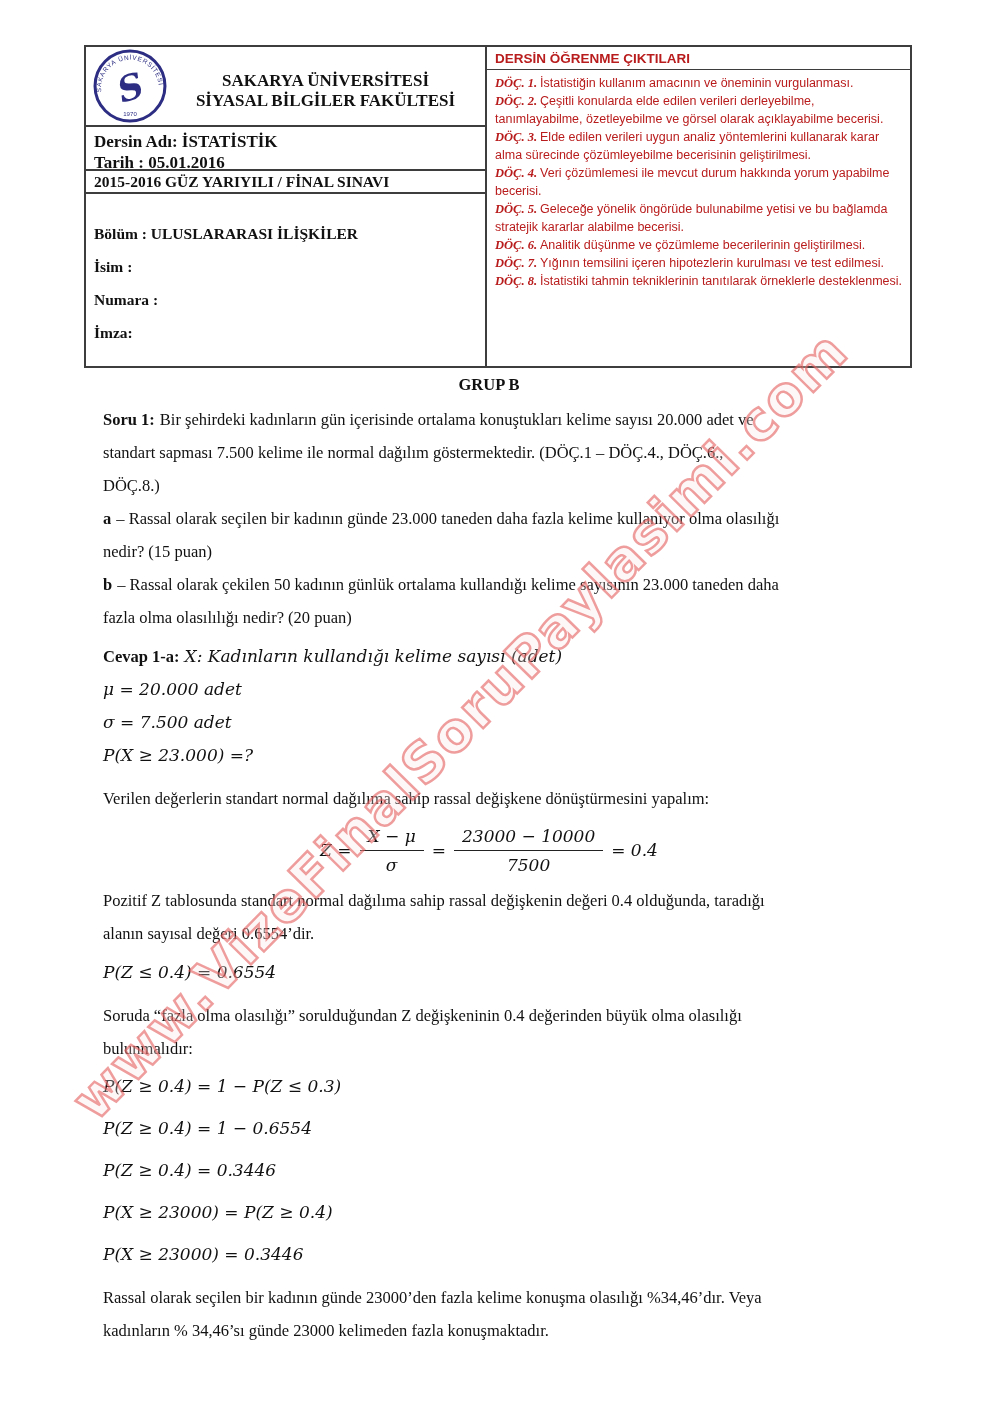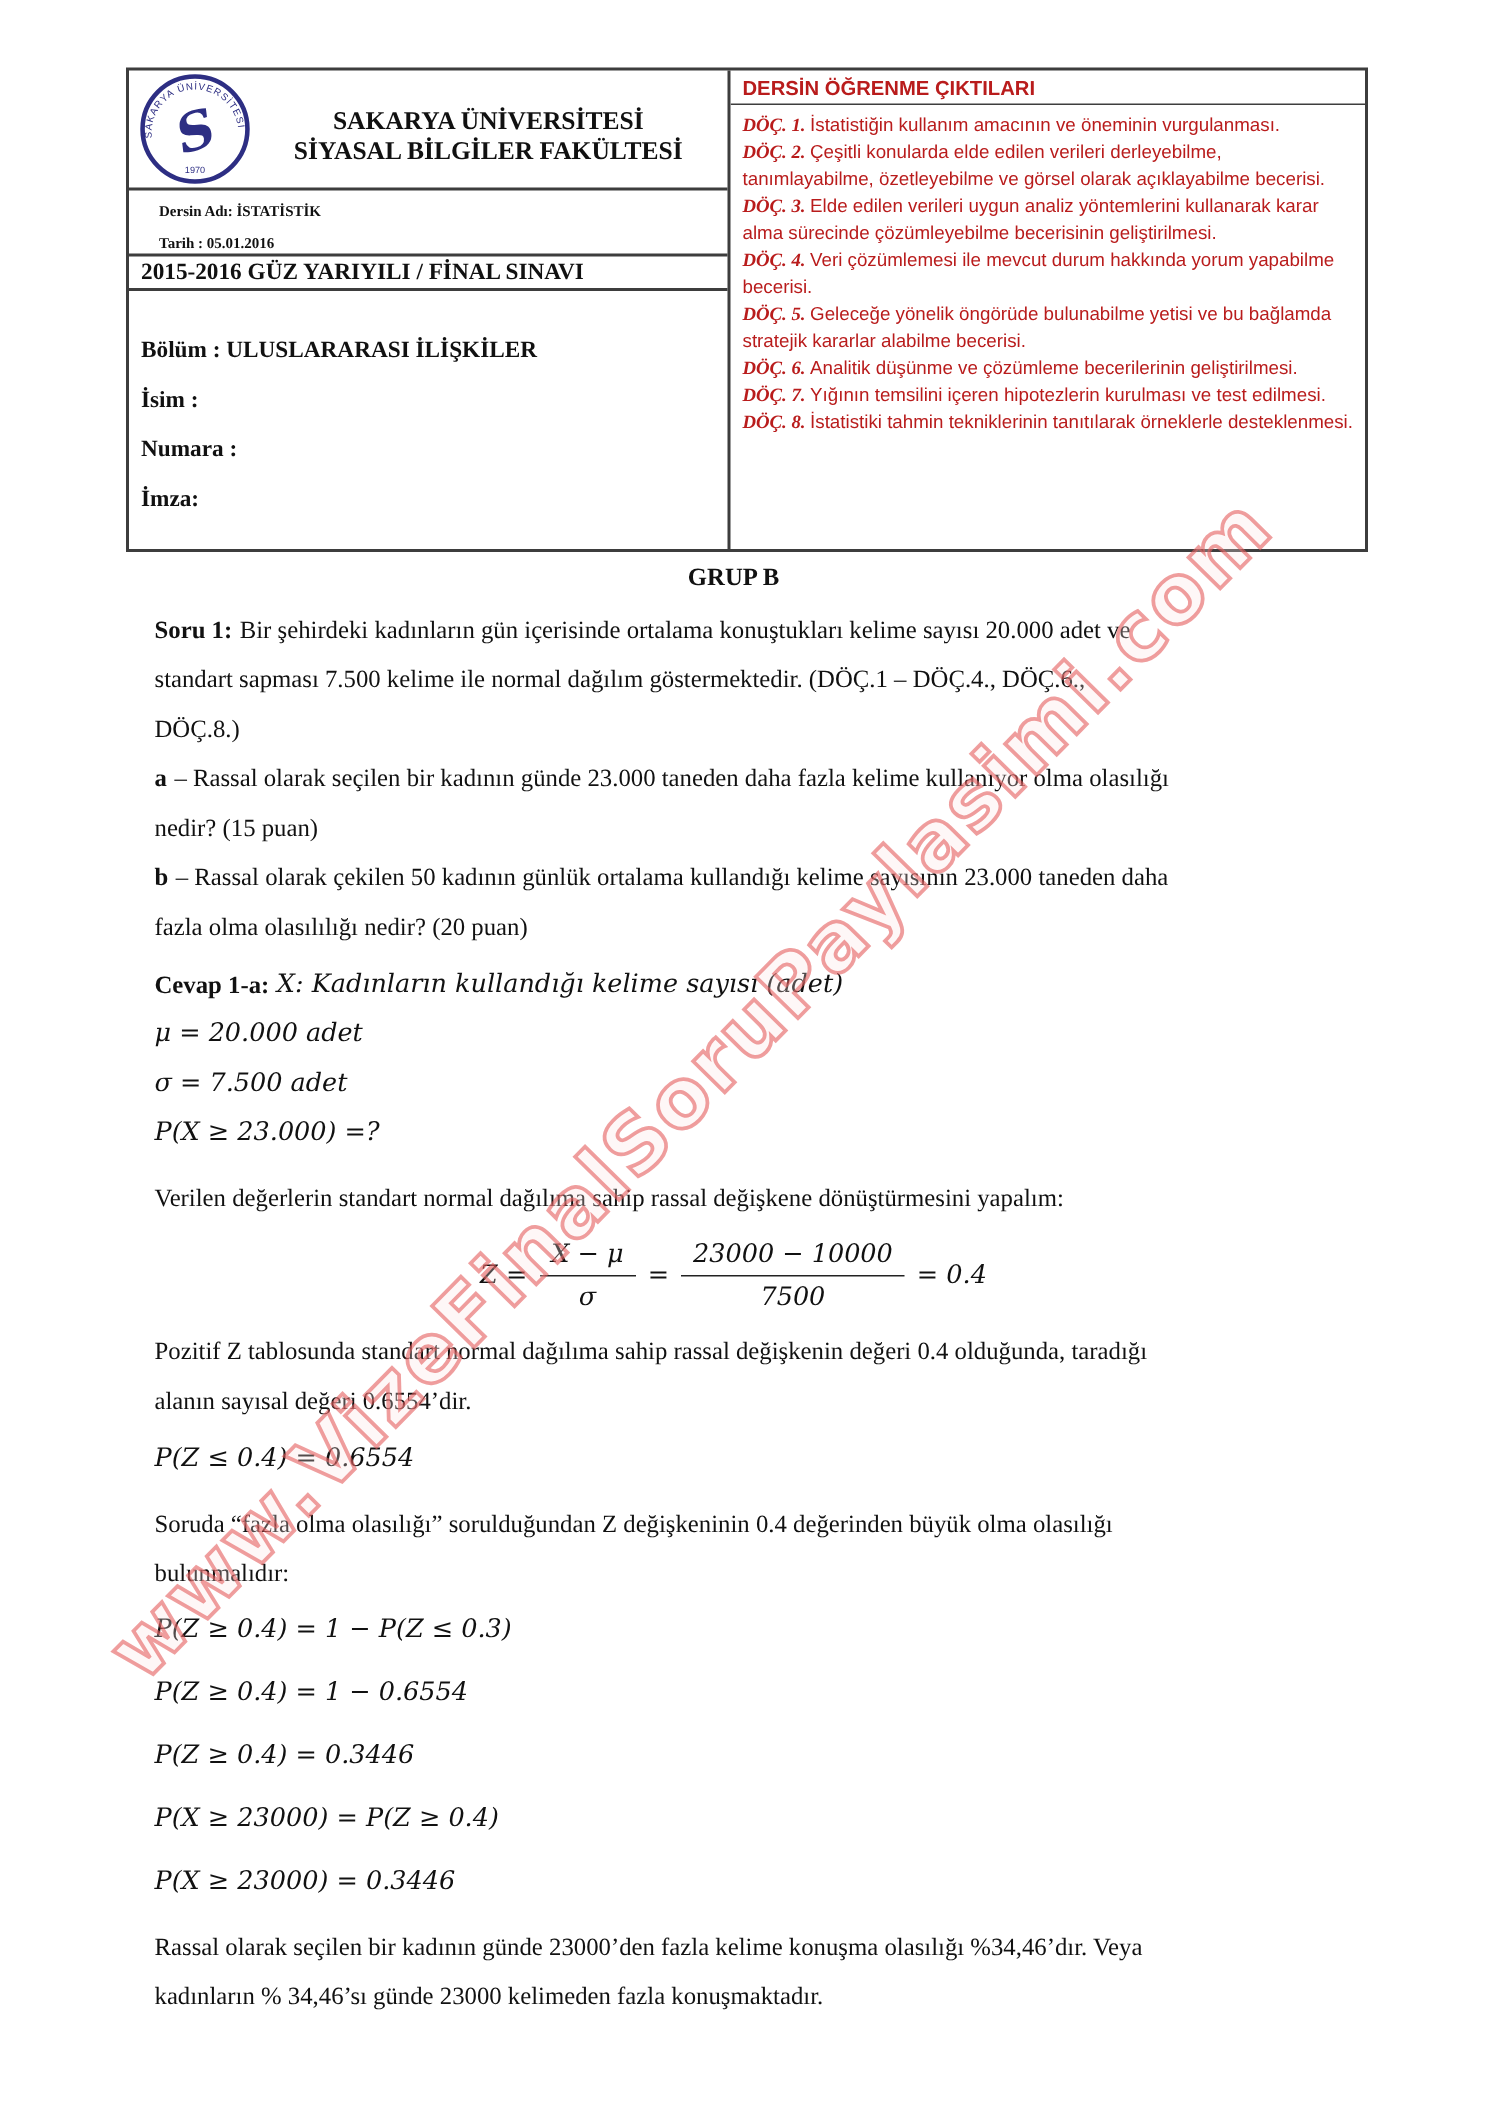--- a/index.html
+++ b/index.html
@@ -6,21 +6,21 @@
   #page{position:relative;width:992px;height:1403px;background:#fff;overflow:hidden;
         font-family:"Liberation Serif","DejaVu Serif",serif;color:#111;}
   
   .hdr-table{position:absolute;left:84px;top:45px;width:828px;height:323px;
              border:2px solid #3d3d3d;display:flex;box-sizing:border-box;background:#fff;}
   .hdr-left{width:401px;border-right:2px solid #3d3d3d;display:flex;flex-direction:column;box-sizing:border-box;}
   .row1{height:80px;display:flex;align-items:center;border-bottom:2px solid #3d3d3d;box-sizing:border-box;padding:2px 4px;}
   .logo-wrap{width:80px;height:76px;flex:0 0 auto;}
   .univ-text{flex:1;text-align:center;font-weight:bold;font-size:17px;line-height:20px;padding-top:10px;}
   .row2{height:44px;border-bottom:2px solid #3d3d3d;box-sizing:border-box;
-        font-weight:bold;font-size:10px;line-height:21px;padding:4px 0 0 20px;}
+        font-weight:bold;font-size:17px;line-height:21px;padding:4px 0 0 8px;}
   .row3{height:23px;border-bottom:2px solid #3d3d3d;box-sizing:border-box;
         font-weight:bold;font-size:15.5px;line-height:21px;padding-left:8px;}
   .row4{flex:1;font-weight:bold;font-size:15.5px;padding:30px 0 0 8px;box-sizing:border-box;}
   .row4 div{line-height:20px;margin-bottom:13px;}
   .hdr-right{flex:1;box-sizing:border-box;overflow:hidden;
              font-family:"Liberation Sans","DejaVu Sans",sans-serif;font-size:12.5px;color:#b91c1c;}
   .out-title{font-weight:bold;font-size:13.5px;padding:4px 8px 3px 8px;border-bottom:1.5px solid #3d3d3d;}
   .out-body{padding:4px 8px 0 8px;line-height:18px;}
   .doc-label{font-weight:bold;font-style:italic;font-family:"Liberation Serif",serif;margin-right:3px;}
   

